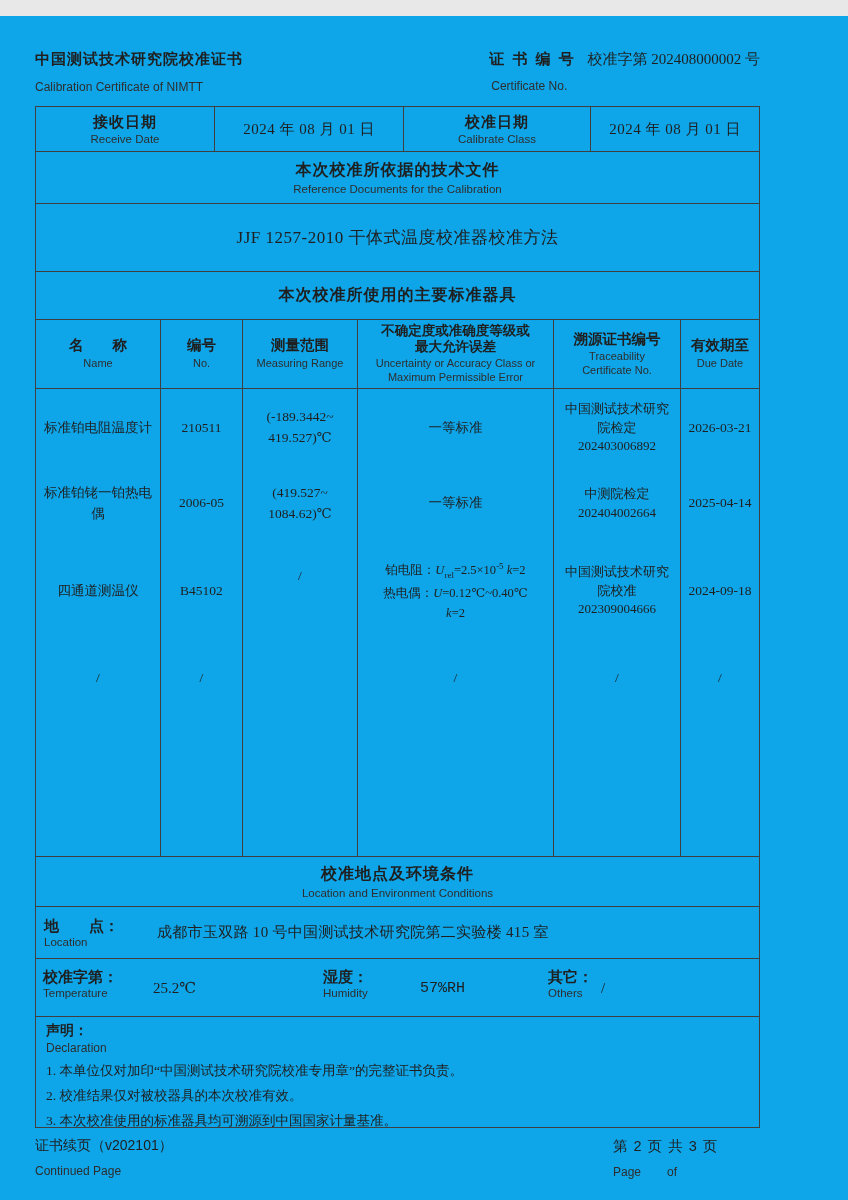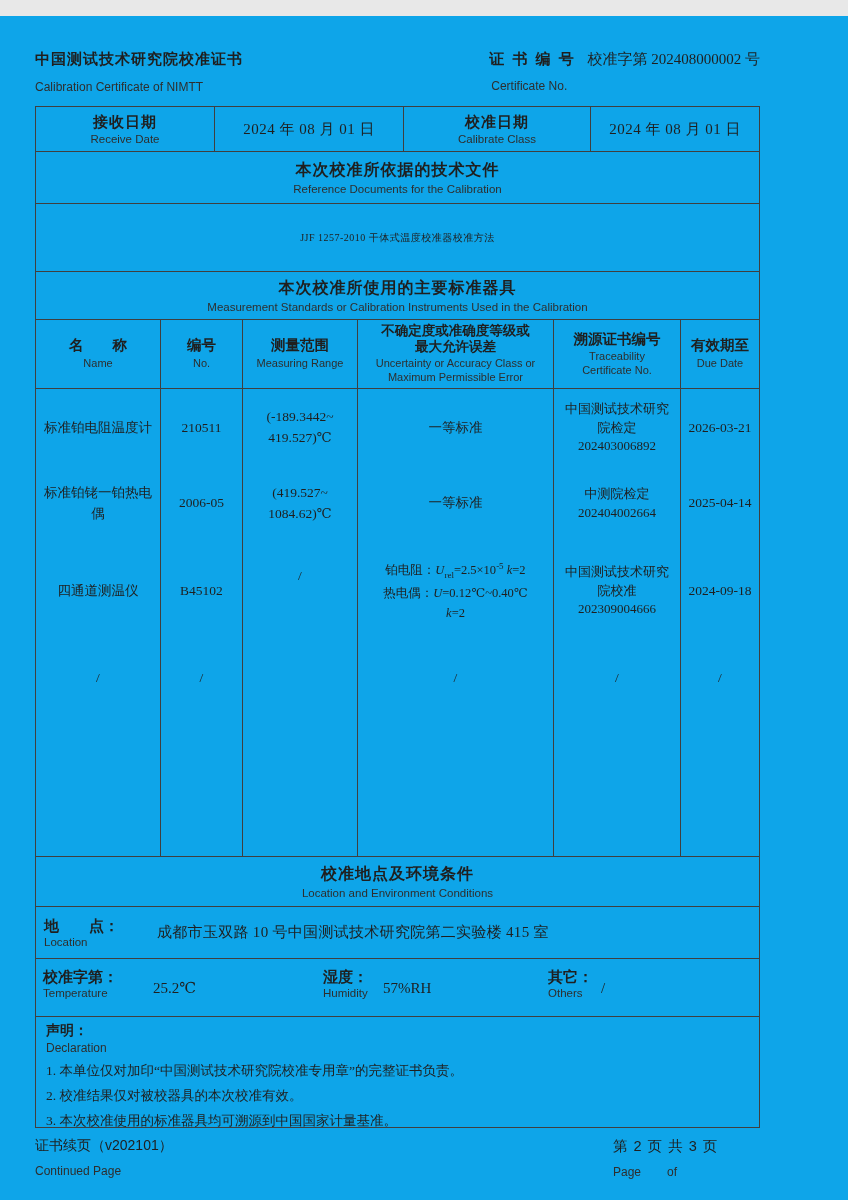--- a/index.html
+++ b/index.html
@@ -31,21 +31,21 @@
   .lab-en{font-family:"Liberation Sans","DejaVu Sans",sans-serif;font-size:11.5px;color:var(--ink-soft);margin-top:1px;}
   
   .dates-row{display:grid;grid-template-columns:179px 189px 187px 1fr;height:45px;}
   .dates-row>div{display:flex;flex-direction:column;align-items:center;justify-content:center;}
   .value-cell{font-size:15px;letter-spacing:0.5px;}
   
   .sec-title{text-align:center;display:flex;flex-direction:column;align-items:center;justify-content:center;}
   .sec-cn{font-family:"Liberation Sans","DejaVu Sans",sans-serif;font-weight:600;font-size:16px;letter-spacing:1px;}
   .sec-en{font-family:"Liberation Sans","DejaVu Sans",sans-serif;font-size:11.5px;color:var(--ink-soft);margin-top:2px;}
   .h52{height:52px;} .h48{height:48px;} .h50{height:50px;}
-  .jjf-row{height:68px;display:flex;align-items:center;justify-content:center;font-size:10px;letter-spacing:0.5px;text-align:right;}
+  .jjf-row{height:68px;display:flex;align-items:center;justify-content:center;font-size:17px;letter-spacing:0.5px;text-align:right;}
   
   .std-cols{display:grid;grid-template-columns:125px 82px 115px 196px 127px 1fr;}
   .std-head{height:69px;}
   .std-head>div{display:flex;flex-direction:column;align-items:center;justify-content:center;text-align:center;padding:2px 1px;}
   .sh-cn{font-family:"Liberation Sans","DejaVu Sans",sans-serif;font-weight:600;font-size:14.5px;line-height:1.2;}
   .sh-cn.sm{font-size:13.5px;}
   .sh-en{font-family:"Liberation Sans","DejaVu Sans",sans-serif;font-size:11px;line-height:1.25;color:var(--ink-soft);margin-top:2px;}
   .std-body{height:468px;}
   .std-col{display:flex;flex-direction:column;}
   .std-cell{display:flex;flex-direction:column;align-items:center;justify-content:center;text-align:center;font-size:13.5px;line-height:1.55;padding:2px;}
@@ -115,21 +115,20 @@
       </div>
 
       <div class="sec-title h52 bb">
         <div class="sec-cn">本次校准所依据的技术文件</div>
         <div class="sec-en">Reference Documents for the Calibration</div>
       </div>
       <div class="jjf-row bb">JJF 1257-2010  干体式温度校准器校准方法</div>
 
       <div class="sec-title h48 bb">
         <div class="sec-cn">本次校准所使用的主要标准器具</div>
-        <div class="sec-en">Measurement Standards or Calibration Instruments Used in the Calibration</div>
       </div>
 
       <div class="std-cols std-head bb">
         <div class="br">
           <div class="sh-cn">名　　称</div>
           <div class="sh-en">Name</div>
         </div>
         <div class="br">
           <div class="sh-cn">编号</div>
           <div class="sh-en">No.</div>
@@ -227,21 +226,21 @@
       <div class="env-row bb">
         <div class="env-label loc-label" style="left:7px;">
           <div class="loc-cn">校准字第：</div>
           <div class="loc-en">Temperature</div>
         </div>
         <div class="env-value" style="left:117px;">25.2℃</div>
         <div class="env-label loc-label" style="left:287px;">
           <div class="loc-cn">湿度：</div>
           <div class="loc-en">Humidity</div>
         </div>
-        <div class="env-value" style="left:347px;">57%RH</div>
+        <div class="env-value" style="left:384px;font-family:Liberation Mono, monospace;">57%RH</div>
         <div class="env-label loc-label" style="left:512px;">
           <div class="loc-cn">其它：</div>
           <div class="loc-en">Others</div>
         </div>
         <div class="env-value" style="left:565px;">/</div>
       </div>
 
       <div class="decl">
         <div class="decl-cn">声明：</div>
         <div class="decl-en">Declaration</div>

